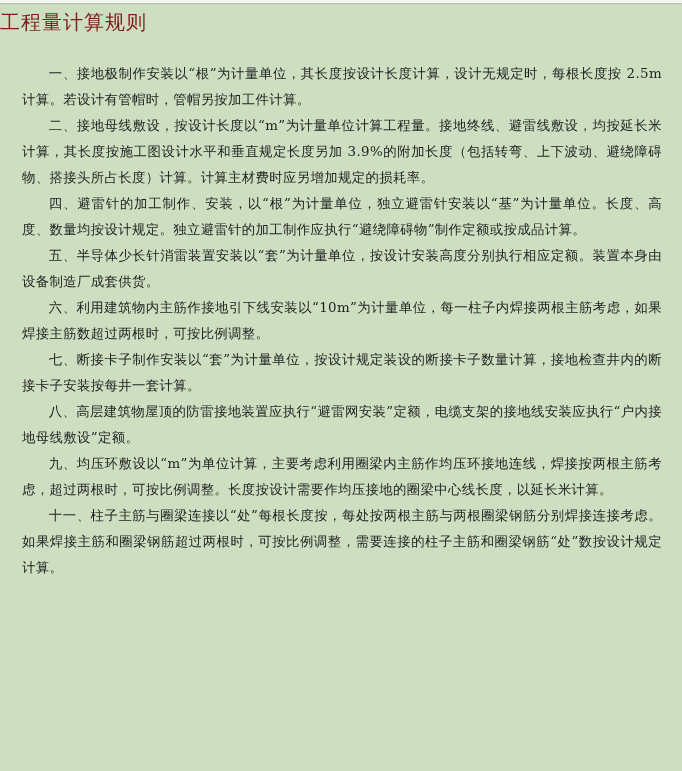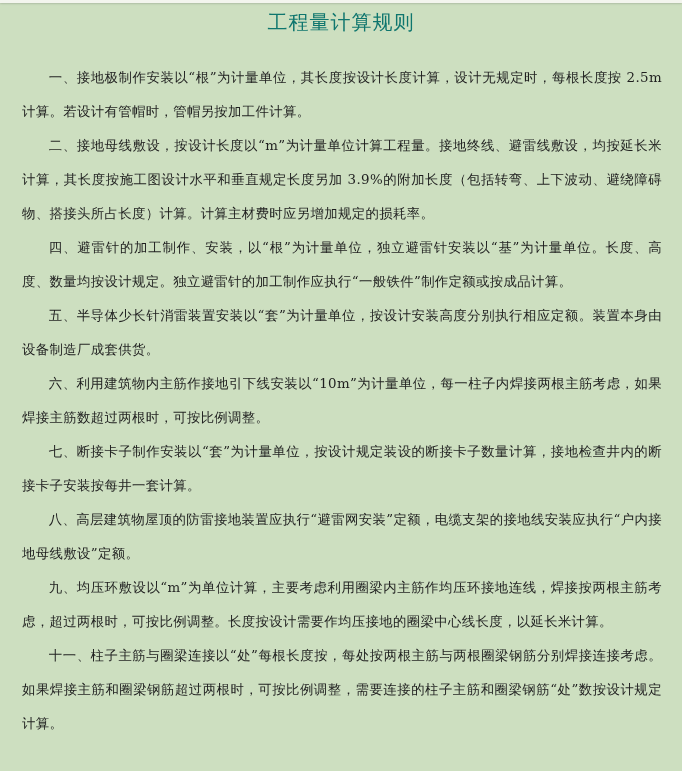--- a/index.html
+++ b/index.html
@@ -27,54 +27,54 @@
       position: absolute;
       left: 0; top: 0;
       width: 682px;
       height: 771px;
     }
     .doc-title {
       position: absolute;
       top: 8px;
       left: 0;
       width: 682px;
-      text-align: center;
+      text-align: left;
       font-size: 20px;
       letter-spacing: 1px;
-      color: #0f766e;
+      color: #7f1d1d;
       line-height: 28px;
     }
     .content {
       position: absolute;
       top: 61px;
       left: 22px;
       width: 640px;
     }
     .para {
       font-size: 13.4px;
-      line-height: 34px;
+      line-height: 26px;
       text-indent: 2em;
       margin: 0 0 0 0;
       text-align: justify;
       letter-spacing: 0.35px;
       color: #1f1f1f;
     }
   </style>
 </head>
 <body>
 
 <div class="top-strip"></div>
 
 <div class="page">
   <div class="doc-title">工程量计算规则</div>
 
   <div class="content">
     <p class="para">一、接地极制作安装以“根”为计量单位，其长度按设计长度计算，设计无规定时，每根长度按 2.5m 计算。若设计有管帽时，管帽另按加工件计算。</p>
     <p class="para">二、接地母线敷设，按设计长度以“m”为计量单位计算工程量。接地终线、避雷线敷设，均按延长米计算，其长度按施工图设计水平和垂直规定长度另加 3.9%的附加长度（包括转弯、上下波动、避绕障碍物、搭接头所占长度）计算。计算主材费时应另增加规定的损耗率。</p>
-    <p class="para">四、避雷针的加工制作、安装，以“根”为计量单位，独立避雷针安装以“基”为计量单位。长度、高度、数量均按设计规定。独立避雷针的加工制作应执行“一般铁件”制作定额或按成品计算。</p>
+    <p class="para">四、避雷针的加工制作、安装，以“根”为计量单位，独立避雷针安装以“基”为计量单位。长度、高度、数量均按设计规定。独立避雷针的加工制作应执行“避绕障碍物”制作定额或按成品计算。</p>
     <p class="para">五、半导体少长针消雷装置安装以“套”为计量单位，按设计安装高度分别执行相应定额。装置本身由设备制造厂成套供货。</p>
     <p class="para">六、利用建筑物内主筋作接地引下线安装以“10m”为计量单位，每一柱子内焊接两根主筋考虑，如果焊接主筋数超过两根时，可按比例调整。</p>
     <p class="para">七、断接卡子制作安装以“套”为计量单位，按设计规定装设的断接卡子数量计算，接地检查井内的断接卡子安装按每井一套计算。</p>
     <p class="para">八、高层建筑物屋顶的防雷接地装置应执行“避雷网安装”定额，电缆支架的接地线安装应执行“户内接地母线敷设”定额。</p>
     <p class="para">九、均压环敷设以“m”为单位计算，主要考虑利用圈梁内主筋作均压环接地连线，焊接按两根主筋考虑，超过两根时，可按比例调整。长度按设计需要作均压接地的圈梁中心线长度，以延长米计算。</p>
     <p class="para">十一、柱子主筋与圈梁连接以“处”每根长度按，每处按两根主筋与两根圈梁钢筋分别焊接连接考虑。如果焊接主筋和圈梁钢筋超过两根时，可按比例调整，需要连接的柱子主筋和圈梁钢筋“处”数按设计规定计算。</p>
   </div>
 </div>
 
 </body></html>

